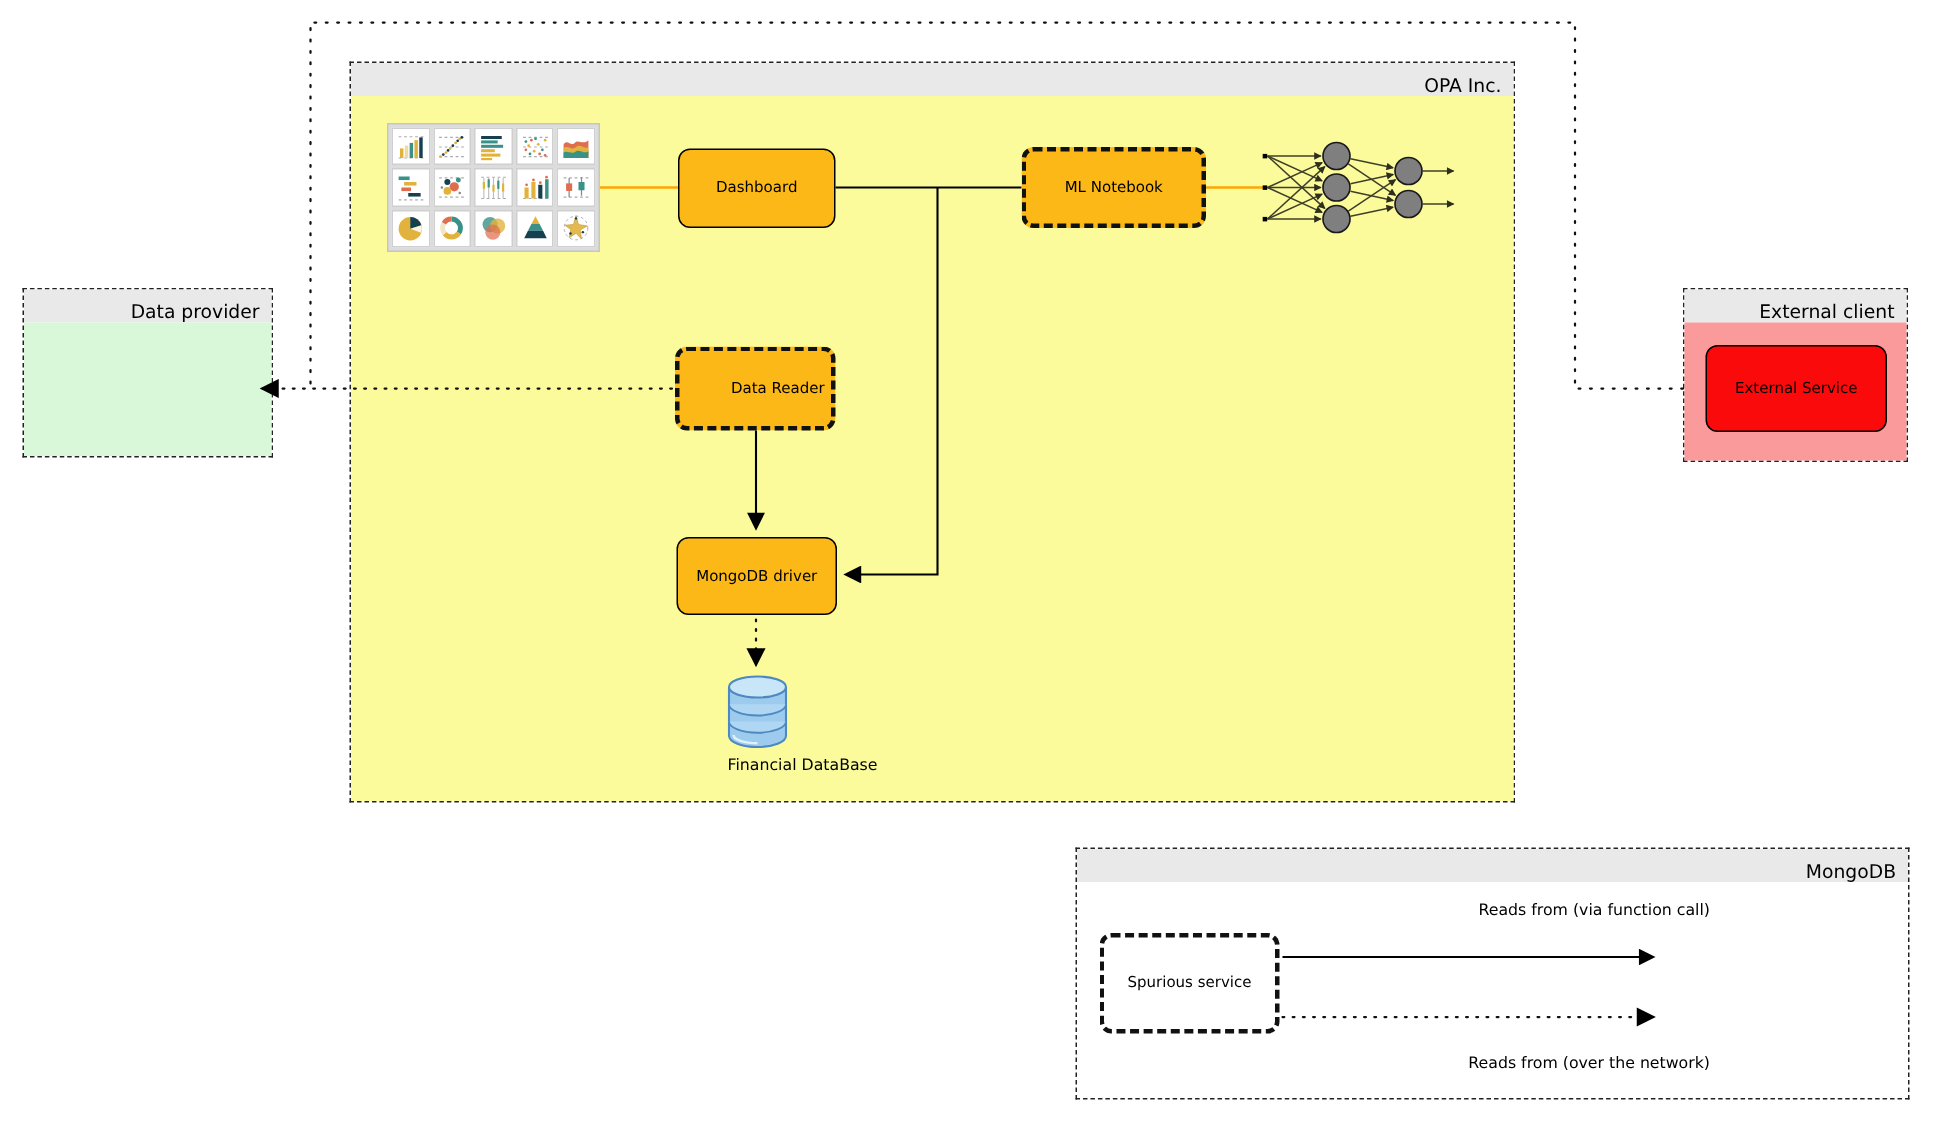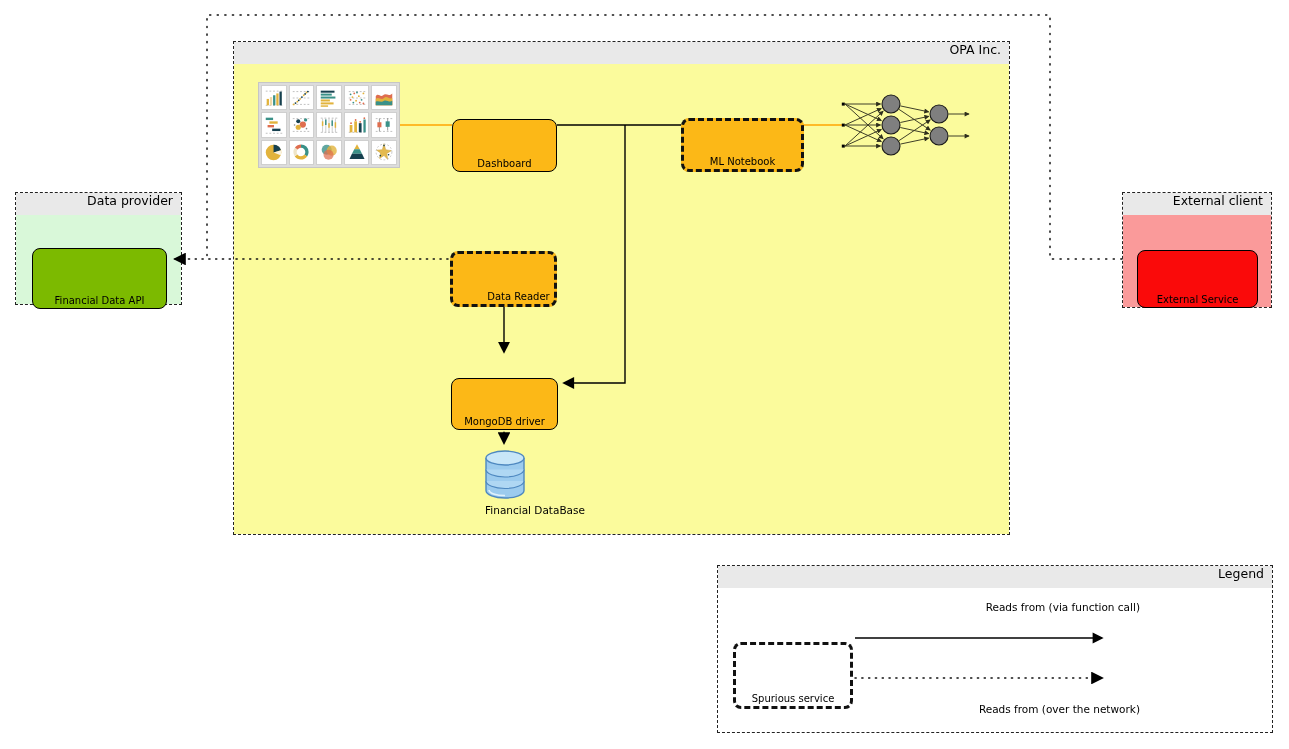--- a/index.html
+++ b/index.html
@@ -1,38 +1,38 @@
 <!DOCTYPE html>
 <html style="--opa-fill: #FBFB9C; --node-fill: #FCB817; --header-fill: #E9E9E9; --provider-fill: #D9F8D9; --api-fill: #7CBA00; --client-fill: #FA9A9A; --service-fill: #FA0A0A; --edge-orange: #FFA500;"><head>
 <meta charset="utf-8">
 <style>
   html,body{margin:0;padding:0;background:#fff;}
   #stage{position:relative;width:1289px;height:749px;background:#fff;
          font-family:"DejaVu Sans","Liberation Sans",sans-serif;color:#000;overflow:hidden;}
 
   
   .frame{position:absolute;border:1.6px dashed #222;box-sizing:border-box;z-index:1;background:#fff;}
-  .frame-header{height:22px;background:var(--header-fill,#E9E9E9);display:flex;align-items:flex-start;
+  .frame-header{height:22px;background:var(--header-fill,#E9E9E9);display:flex;align-items:flex-end;
                 justify-content:flex-end;padding:0 8px;font-size:12.5px;box-sizing:border-box;}
   .frame-body{position:absolute;left:0;right:0;top:22px;bottom:0;}
   #frame-opa{left:233px;top:41px;width:777px;height:494px;}
   #frame-opa .frame-body{background:var(--opa-fill,#FBFB9C);}
   #frame-provider{left:15px;top:192px;width:167px;height:113px;}
   #frame-provider .frame-body{background:var(--provider-fill,#D9F8D9);}
   #frame-client{left:1122px;top:192px;width:150px;height:116px;}
   #frame-client .frame-body{background:var(--client-fill,#FA9A9A);}
   #frame-legend{left:717px;top:565px;width:556px;height:168px;}
   #frame-legend .frame-body{background:#fff;}
 
   
   #connectors{position:absolute;left:0;top:0;z-index:2;}
 
   
-  .node{position:absolute;display:flex;align-items:flex-end;justify-content:center;text-align:center;
-        font-size:10px;border-radius:8px;box-sizing:border-box;z-index:3;padding:2px;margin-top:20px;}
+  .node{position:absolute;display:flex;align-items:center;justify-content:center;text-align:center;
+        font-size:10px;border-radius:8px;box-sizing:border-box;z-index:3;padding:2px;}
   .permanent{border:1.6px solid #000;}
   .spurious{border:3px dashed #111;}
   .amber{background:var(--node-fill,#FCB817);}
   #node-dashboard{left:452px;top:99px;width:105px;height:53px;}
   #node-mlnotebook{left:681px;top:98px;width:123px;height:54px;}
   #node-datareader{left:450px;top:231px;width:107px;height:56px;padding-left:32px;}
   #node-mongodb{left:451px;top:358px;width:107px;height:52px;}
   #node-api{left:32px;top:228px;width:135px;height:61px;background:var(--api-fill,#7CBA00);}
   #node-service{left:1137px;top:230px;width:121px;height:58px;background:var(--service-fill,#FA0A0A);}
   #node-spurious{left:733px;top:622px;width:120px;height:67px;background:#fff;}
@@ -75,21 +75,21 @@
 
   <div class="frame" id="frame-client">
     <div class="frame-header">
       <span>External client</span>
     </div>
     <div class="frame-body"></div>
   </div>
 
   <div class="frame" id="frame-legend">
     <div class="frame-header">
-      <span>Legend</span>
+      <span>MongoDB</span>
     </div>
     <div class="frame-body"></div>
   </div>
 
   <svg id="connectors" width="1289" height="749" viewBox="0 0 1289 749">
     <defs>
       <marker id="mArrow" viewBox="0 0 10 10" refX="8.5" refY="5" markerWidth="10.5" markerHeight="8.5" orient="auto">
         <path d="M0 0 L10 5 L0 10 z" fill="#000"></path>
       </marker>
     </defs>
@@ -295,23 +295,20 @@
     <span>Dashboard</span>
   </div>
   <div class="node spurious amber" id="node-mlnotebook">
     <span>ML Notebook</span>
   </div>
   <div class="node spurious amber" id="node-datareader">
     <span>Data Reader</span>
   </div>
   <div class="node permanent amber" id="node-mongodb">
     <span>MongoDB driver</span>
-  </div>
-  <div class="node permanent" id="node-api">
-    <span>Financial Data API</span>
   </div>
   <div class="node permanent" id="node-service">
     <span>External Service</span>
   </div>
   <div class="node spurious" id="node-spurious">
     <span>Spurious service</span>
   </div>
 
   <svg id="nn-svg" width="145" height="70" viewBox="0 0 145 70">
     <defs>

